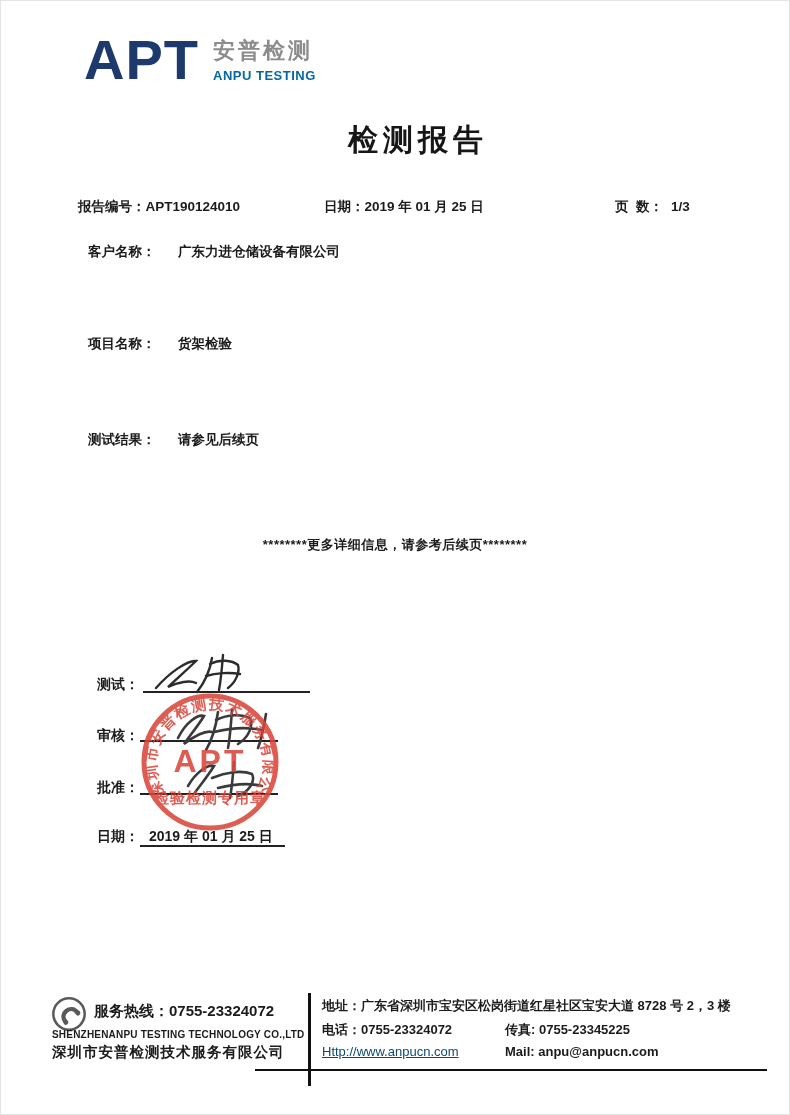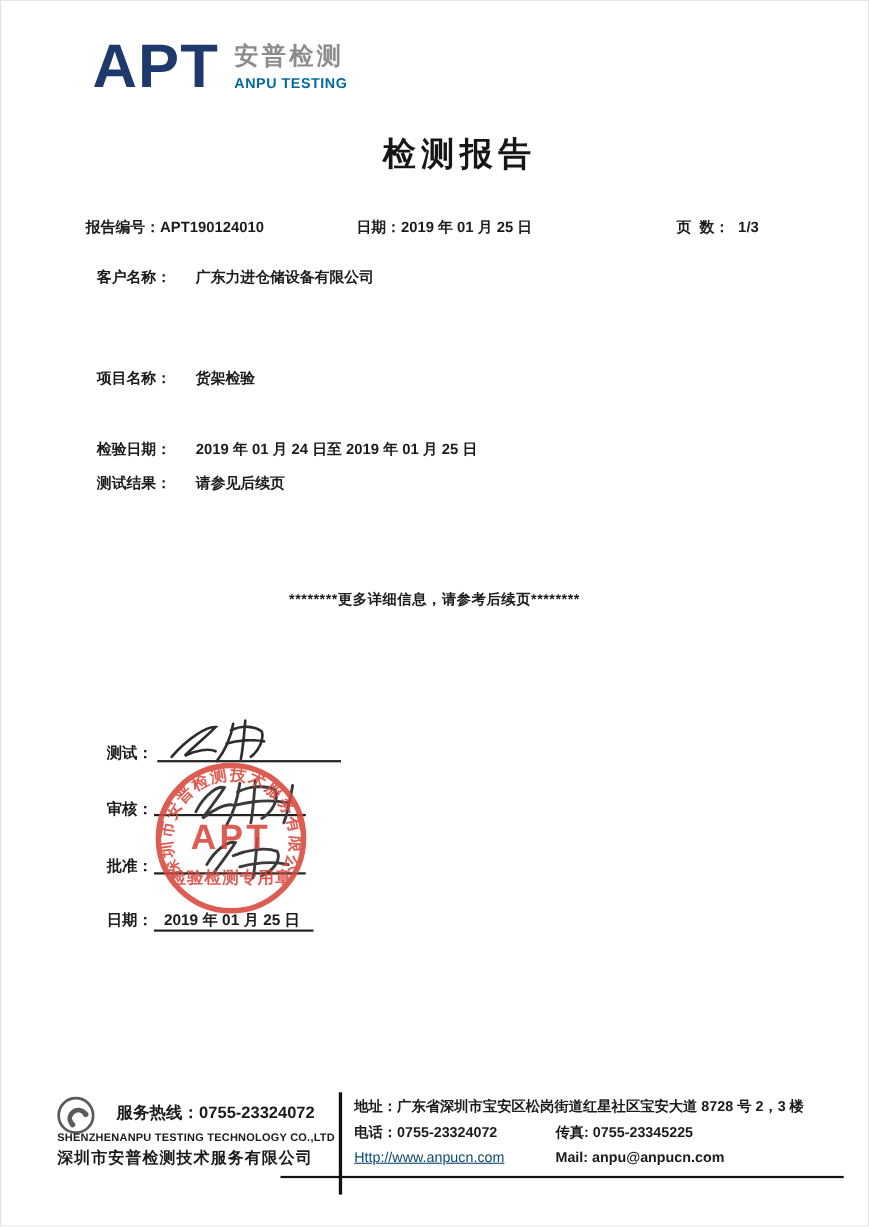--- a/index.html
+++ b/index.html
@@ -39,21 +39,21 @@
   .line2{left:140px;top:793px;width:138px;}
   .line3{left:140px;top:845px;width:145px;}
   .sig-date{position:absolute;left:149px;top:828px;font-size:14px;font-weight:700;white-space:pre;}
   .sig-svg{position:absolute;}
   .sig-test{left:150px;top:652px;}
   .sig-review{left:170px;top:704px;}
   .sig-approve{left:182px;top:756px;}
   .stamp{position:absolute;left:125px;top:677px;opacity:0.88;}
   
   .phone-icon{position:absolute;left:50px;top:995px;}
-  .hotline{position:absolute;left:106px;top:1002px;font-size:15px;font-weight:800;white-space:pre;}
+  .hotline{position:absolute;left:94px;top:1002px;font-size:15px;font-weight:800;white-space:pre;}
   .company-en{position:absolute;left:52px;top:1029px;font-size:10px;font-weight:800;letter-spacing:0.2px;}
   .company-cn{position:absolute;left:52px;top:1043px;font-size:14.5px;font-weight:800;letter-spacing:1px;}
   .v-divider{position:absolute;left:308px;top:993px;width:3px;height:93px;background:#111;}
   .ft{position:absolute;font-size:13px;font-weight:700;white-space:pre;}
   .ft-address{left:322px;top:997px;}
   .ft-tel{left:322px;top:1021px;}
   .ft-fax{left:505px;top:1021px;}
   .ft-web{left:322px;top:1044px;font-weight:700;}
   .ft-mail{left:505px;top:1044px;}
   .ft-web a{color:#0c4a6e;text-decoration:underline;font-weight:400;}
@@ -74,21 +74,20 @@
   </div>
 
   <h1 class="title">检测报告</h1>
 
   <div class="meta-item meta-left"><span>报告编号：</span><span>APT190124010</span></div>
   <div class="meta-item meta-mid"><span>日期：</span><span>2019 年 01 月 25 日</span></div>
   <div class="meta-item meta-right"><span>页  数：</span><span class="gap"></span><span>1/3</span></div>
 
   <div class="field f0"><span class="flabel">客户名称：</span><span>广东力进仓储设备有限公司</span></div>
   <div class="field f2"><span class="flabel">项目名称：</span><span>货架检验</span></div>
-  <div class="field f4"><span class="flabel">检验日期：</span><span>2019 年 01 月 24 日至 2019 年 01 月 25 日</span></div>
   <div class="field f5"><span class="flabel">测试结果：</span><span>请参见后续页</span></div>
 
   <div class="note">********更多详细信息，请参考后续页********</div>
 
   <span class="sig-label sl0">测试：</span>
   <span class="sig-label sl1">审核：</span>
   <span class="sig-label sl2">批准：</span>
   <span class="sig-label sl3">日期：</span>
   <span class="sig-date">2019 年 01 月 25 日</span>
 

